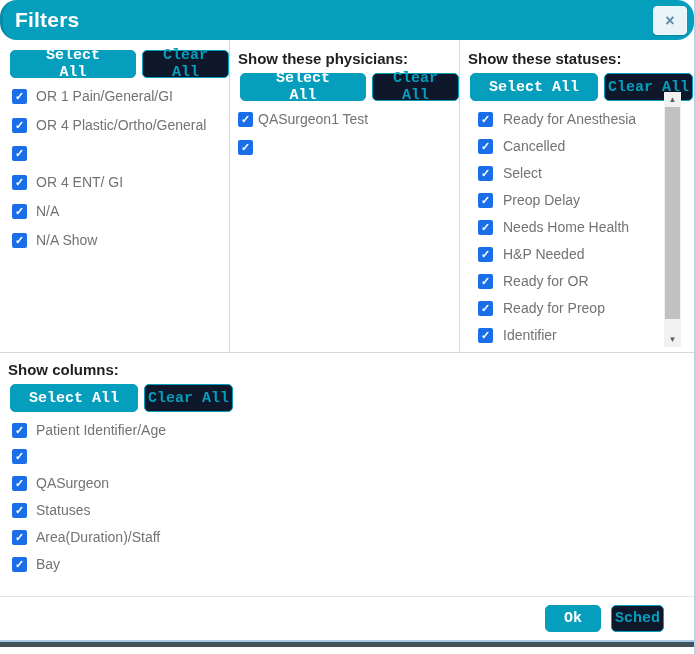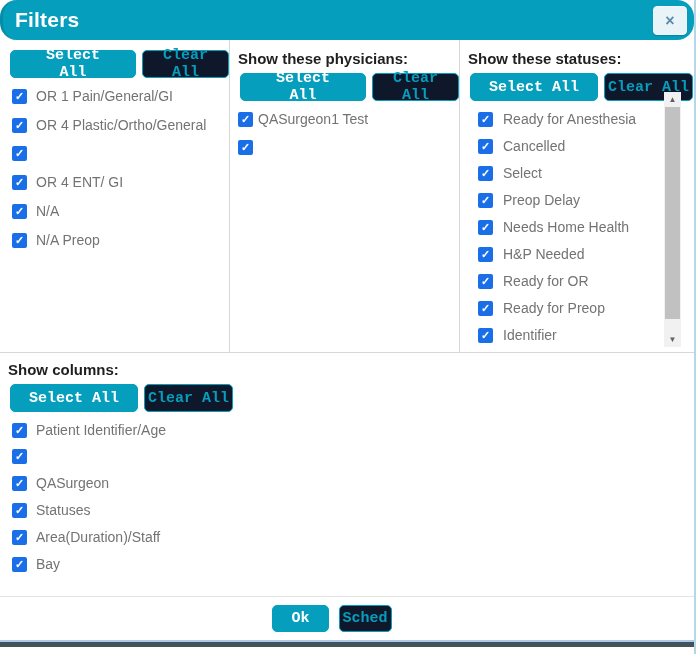--- a/index.html
+++ b/index.html
@@ -74,21 +74,21 @@
     background:#c1c1c1; cursor:pointer;
   }
 
   
   .columns-section { padding:8px 0 0 8px; height:243px; }
   .columns-section .cb-row { margin-bottom:11px; }
 
   
   .modal-footer {
     height:44px; border-top:1px solid #e4e4e4;
-    display:flex; justify-content:center; align-items:center;
+    display:flex; justify-content:flex-end; align-items:center;
     gap:10px; padding-right:30px;
   }
   .modal-footer .btn { height:27px; }
 
   .bottom-strip { height:7px; background:#43525b; border-top:2px solid #a9cbe6; }
 </style>
 </head>
 <body>
 
 <div class="screen">
@@ -120,21 +120,21 @@
           <label class="cb-row">
             <span class="cb">✓</span>
             <span class="cb-label">OR 4 ENT/ GI</span>
           </label>
           <label class="cb-row">
             <span class="cb">✓</span>
             <span class="cb-label">N/A</span>
           </label>
           <label class="cb-row">
             <span class="cb">✓</span>
-            <span class="cb-label">N/A Preop</span>
+            <span class="cb-label">N/A Show</span>
           </label>
         </div>
     </div>
 
     <div class="fcol sec-phys">
       <div class="section-title">Show these physicians:</div>
       <div class="btn-row">
         <button class="btn btn-filled">Select All</button>
         <button class="btn btn-outline">Clear All</button>
       </div>

